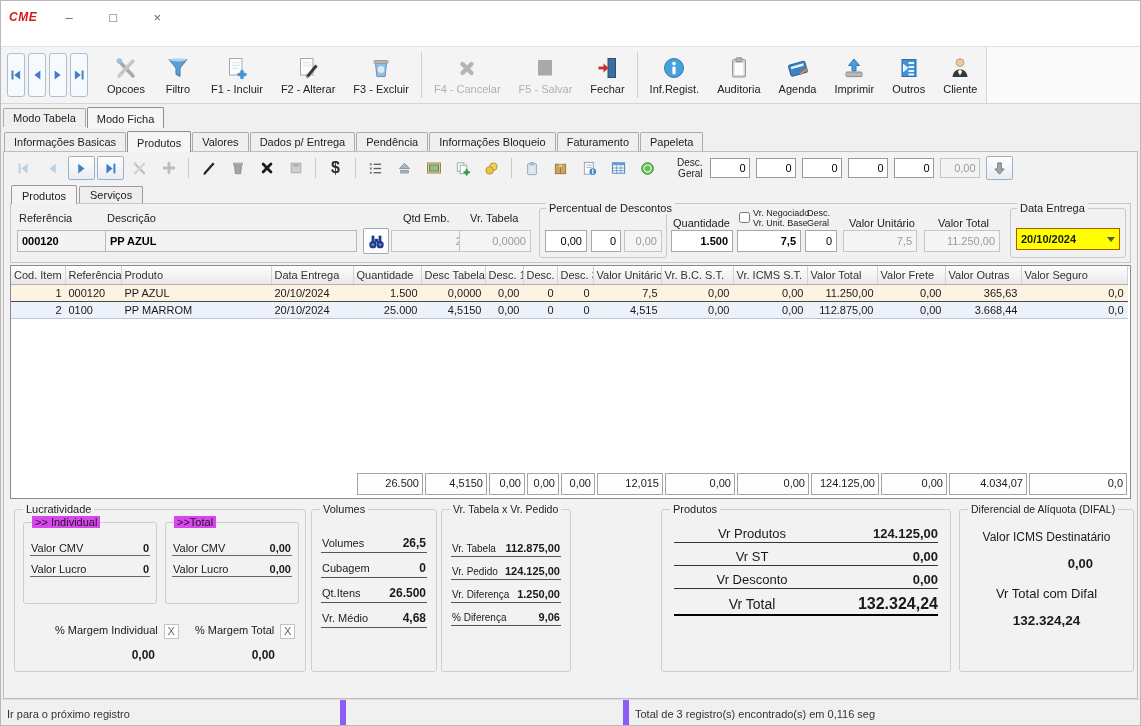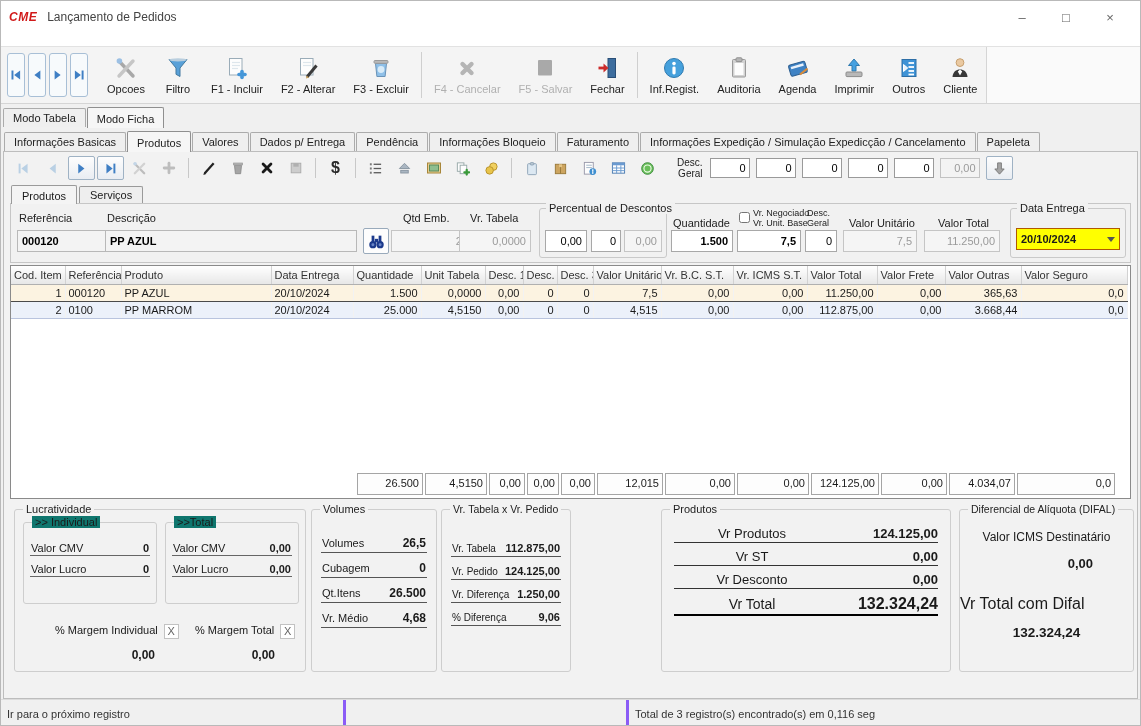--- a/index.html
+++ b/index.html
@@ -70,46 +70,45 @@
 .totrow { position:absolute; left:2px; bottom:3px; display:flex; }
 .totrow .sp { width:344px; }
 .tbox { height:22px; border:1px solid #a5a5a5; background:#fdfdfd; text-align:right; padding:3px 3px 0; margin-right:2px; font-size:11px; }
 
 .bottom { position:relative; height:175px; margin-top:6px; }
 .gb { position:absolute; border:1px solid #cecece; border-radius:3px; height:163px; top:4px; background:#f2f2f2; }
 .gbt { position:absolute; top:-7px; left:8px; background:#f2f2f2; padding:0 3px; font-size:11px; color:#222; white-space:nowrap; }
 .vrow { display:flex; justify-content:space-between; align-items:baseline; border-bottom:1px solid #555; margin:0 9px; padding:8px 1px 2px; }
 .vrow .vv { font-weight:bold; font-size:12px; }
 .sgb { position:absolute; border:1px solid #cecece; border-radius:3px; width:134px; height:82px; top:12px; }
-.sgbt { position:absolute; top:-7px; left:8px; background:#0f766e; padding:0 3px; }
+.sgbt { position:absolute; top:-7px; left:8px; background:#d946ef; padding:0 3px; }
 .srow { display:flex; justify-content:space-between; align-items:baseline; border-bottom:1px solid #666; margin:0 6px; padding:7px 1px 1px; }
 .srow .vv { font-weight:bold; font-size:11px; }
 .xbtn { display:inline-block; width:15px; height:15px; background:#fff; border:1px solid #c2c2c2; text-align:center; line-height:13px; color:#666; margin-left:6px; vertical-align:middle; }
 .mval { position:absolute; font-weight:bold; font-size:12px; }
 .prow { display:flex; align-items:baseline; border-bottom:1px solid #333; margin:0 12px; padding:6px 0 1px; }
 .prow .pl { flex:1; text-align:center; font-size:13px; }
 .prow .pv { width:108px; text-align:right; font-weight:bold; font-size:13px; }
 .prow.tot { border-bottom:2px solid #000; }
 .prow.tot .pl { font-size:14px; }
 .prow.tot .pv { font-size:16px; }
 .difal-l1 { text-align:center; font-size:12px; margin-top:20px; }
 .difal-v1 { text-align:right; padding-right:40px; font-weight:bold; font-size:13px; margin-top:12px; }
-.difal-l2 { font-size:16px; margin-top:24px; }
+.difal-l2 { text-align:center; font-size:13px; margin-top:15px; }
 .difal-v2 { text-align:center; font-weight:bold; font-size:13.5px; margin-top:12px; }
 
 .statusbar { height:28px; background:#f0f0f0; border-top:1px solid #dcdcdc; display:flex; align-items:stretch; }
-.sseg { display:flex; align-items:center; padding:0 6px; border-right:3px solid #8b5cf6; color:#333; }
+.sseg { display:flex; align-items:center; padding:0 6px; border-right:6px solid #8b5cf6; color:#333; }
 .s1 { width:345px; } .s2 { width:283px; } .s3 { flex:1; border-right:none; }
 </style>
 </head>
 <body>
 
 <div class="titlebar">
   <span class="logo">CME</span>
-  <span class="wtitle">Lançamento de Pedidos</span>
   <span class="wctrl">–</span>
   <span class="wctrl">□</span>
   <span class="wctrl">×</span>
 </div>
 <div class="titlegap"></div>
 
 <div class="toolbar">
   <div class="navg">
     <div class="navb">
         <svg class="nav-icon" width="12" height="12" viewBox="0 0 16 16">
@@ -275,21 +274,20 @@
 </div>
 
 <div class="pagetabs">
   <div class="tab">Informações Basicas</div>
   <div class="tab active">Produtos</div>
   <div class="tab">Valores</div>
   <div class="tab">Dados p/ Entrega</div>
   <div class="tab">Pendência</div>
   <div class="tab">Informações Bloqueio</div>
   <div class="tab">Faturamento</div>
-  <div class="tab">Informações Expedição / Simulação Expedicção / Cancelamento</div>
   <div class="tab">Papeleta</div>
 </div>
 
 <div class="content">
 
   <div class="itoolbar">
     <div class="ib">
         <svg width="13" height="13" viewBox="0 0 16 16">
           <rect x="2" y="2" width="2.4" height="12" fill="#b9d0e4"></rect>
           <path d="M13 2L5.4 8l7.6 6z" fill="#b9d0e4"></path>
@@ -549,21 +547,21 @@
           <col style="width:76px">
           <col style="width:106px">
       </colgroup>
       <thead>
         <tr>
           <th>Cod. Item</th>
           <th>Referência</th>
           <th>Produto</th>
           <th>Data Entrega</th>
           <th>Quantidade</th>
-          <th>Unit Tabela</th>
+          <th>Desc Tabela</th>
           <th>Desc. 1</th>
           <th>Desc. 2</th>
           <th>Desc. 3</th>
           <th>Valor Unitário</th>
           <th>Vr. B.C. S.T.</th>
           <th>Vr. ICMS S.T.</th>
           <th>Valor Total</th>
           <th>Valor Frete</th>
           <th>Valor Outras</th>
           <th>Valor Seguro</th>
@@ -613,21 +611,21 @@
       <div class="tbox" style="width:66px">26.500</div>
       <div class="tbox" style="width:62px">4,5150</div>
       <div class="tbox" style="width:36px">0,00</div>
       <div class="tbox" style="width:32px">0,00</div>
       <div class="tbox" style="width:34px">0,00</div>
       <div class="tbox" style="width:66px">12,015</div>
       <div class="tbox" style="width:70px">0,00</div>
       <div class="tbox" style="width:72px">0,00</div>
       <div class="tbox" style="width:68px">124.125,00</div>
       <div class="tbox" style="width:66px">0,00</div>
-      <div class="tbox" style="width:66px">4.034,07</div>
+      <div class="tbox" style="width:78px">4.034,07</div>
       <div class="tbox" style="width:98px">0,0</div>
     </div>
   </div>
 
   <div class="bottom">
 
     <div class="gb" style="left:10px;width:292px;">
       <span class="gbt">Lucratividade</span>
       <div class="sgb" style="left:8px;">
         <span class="sgbt">&gt;&gt; Individual</span>

